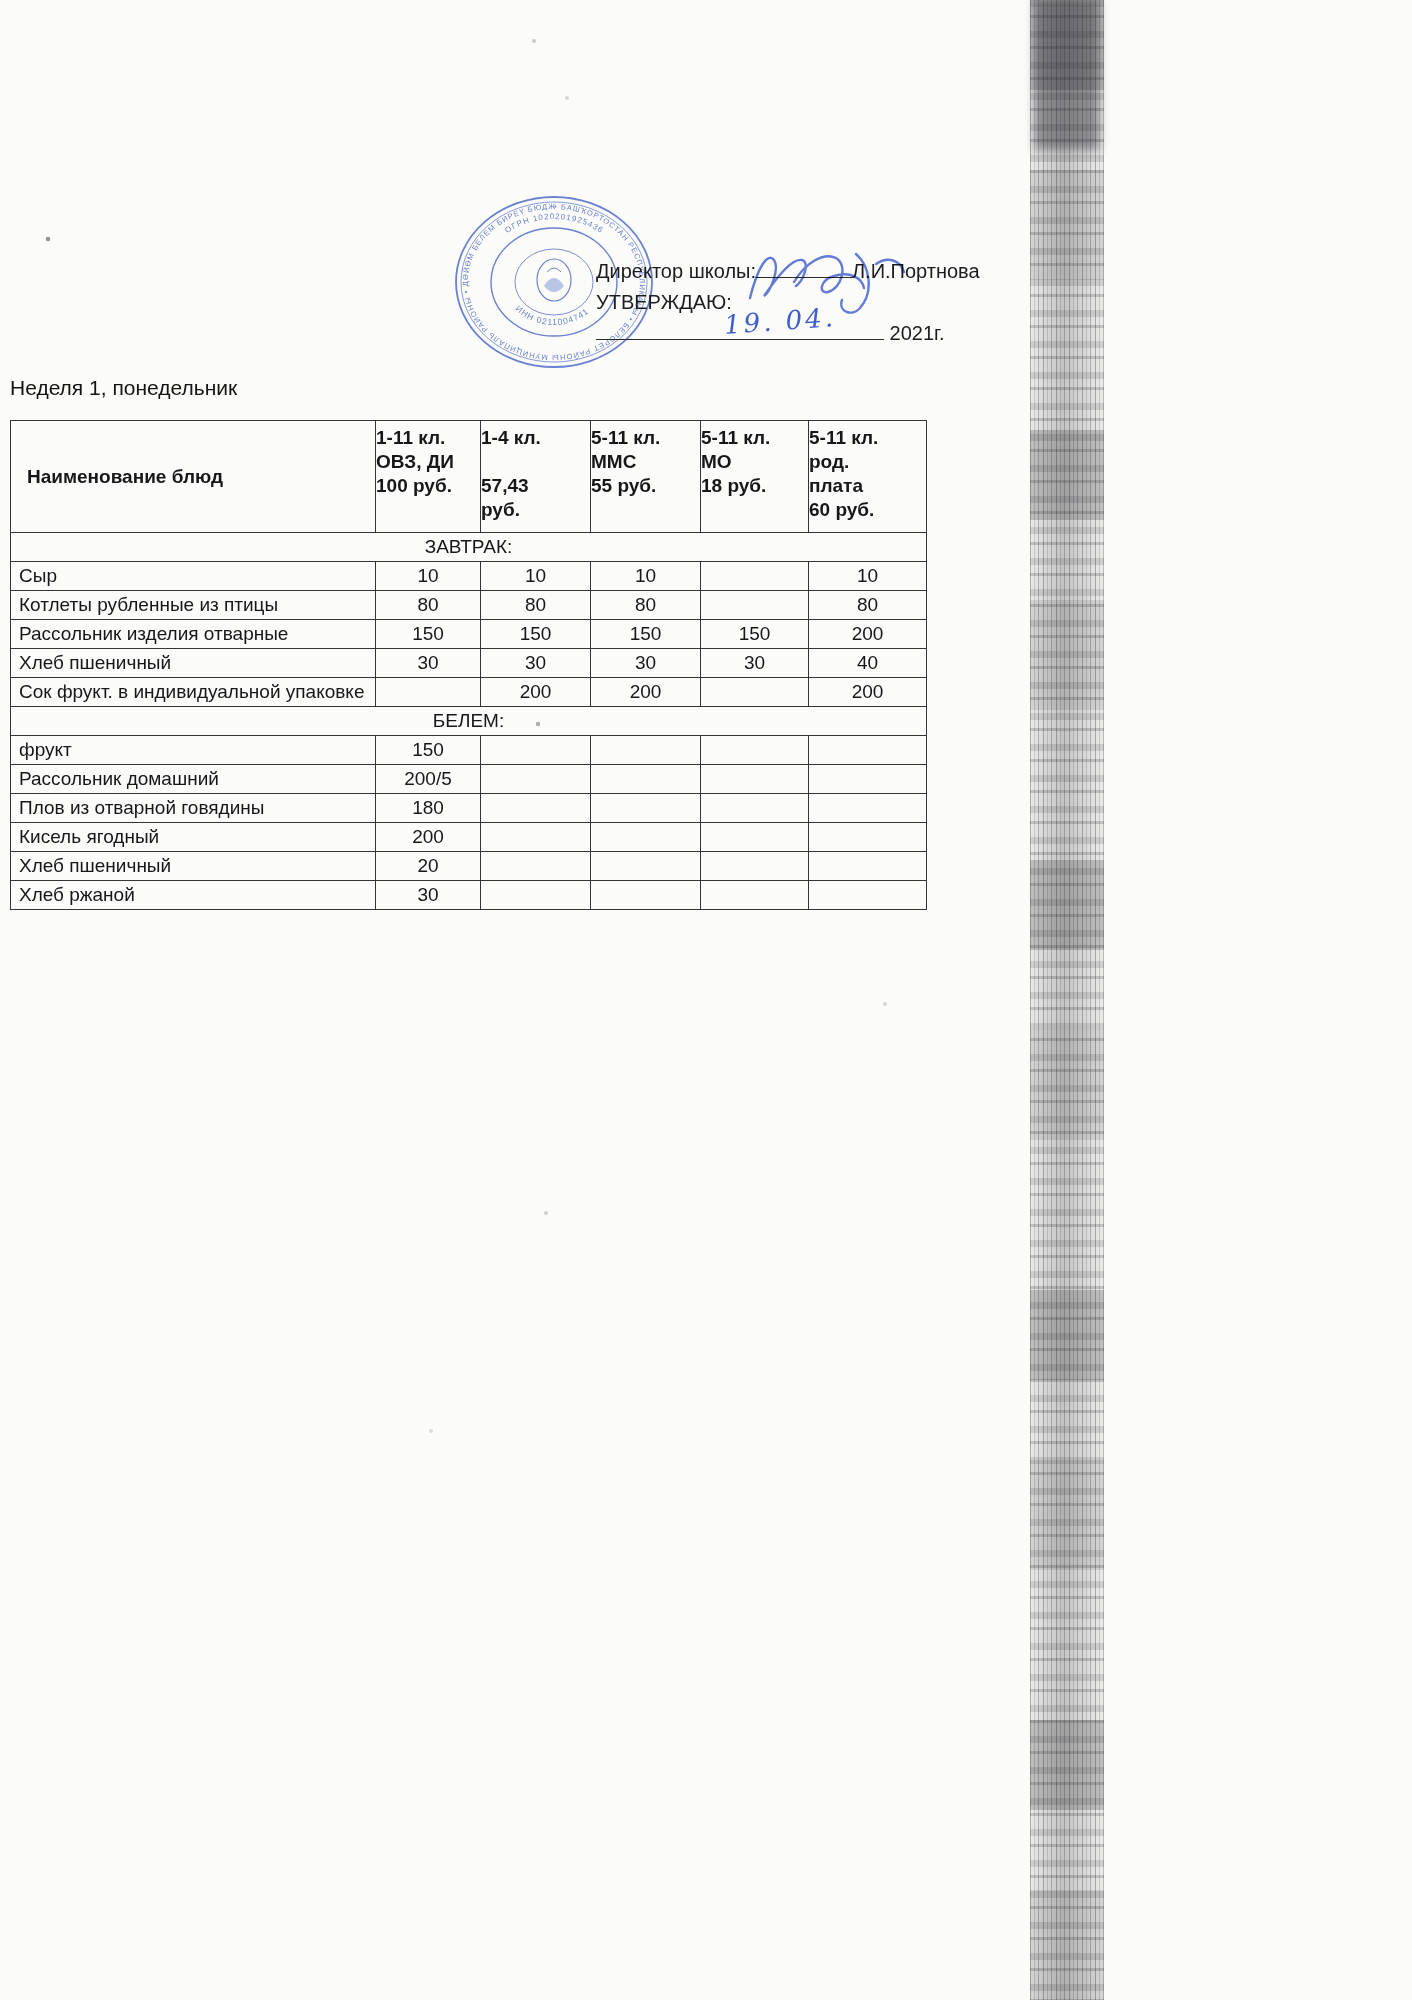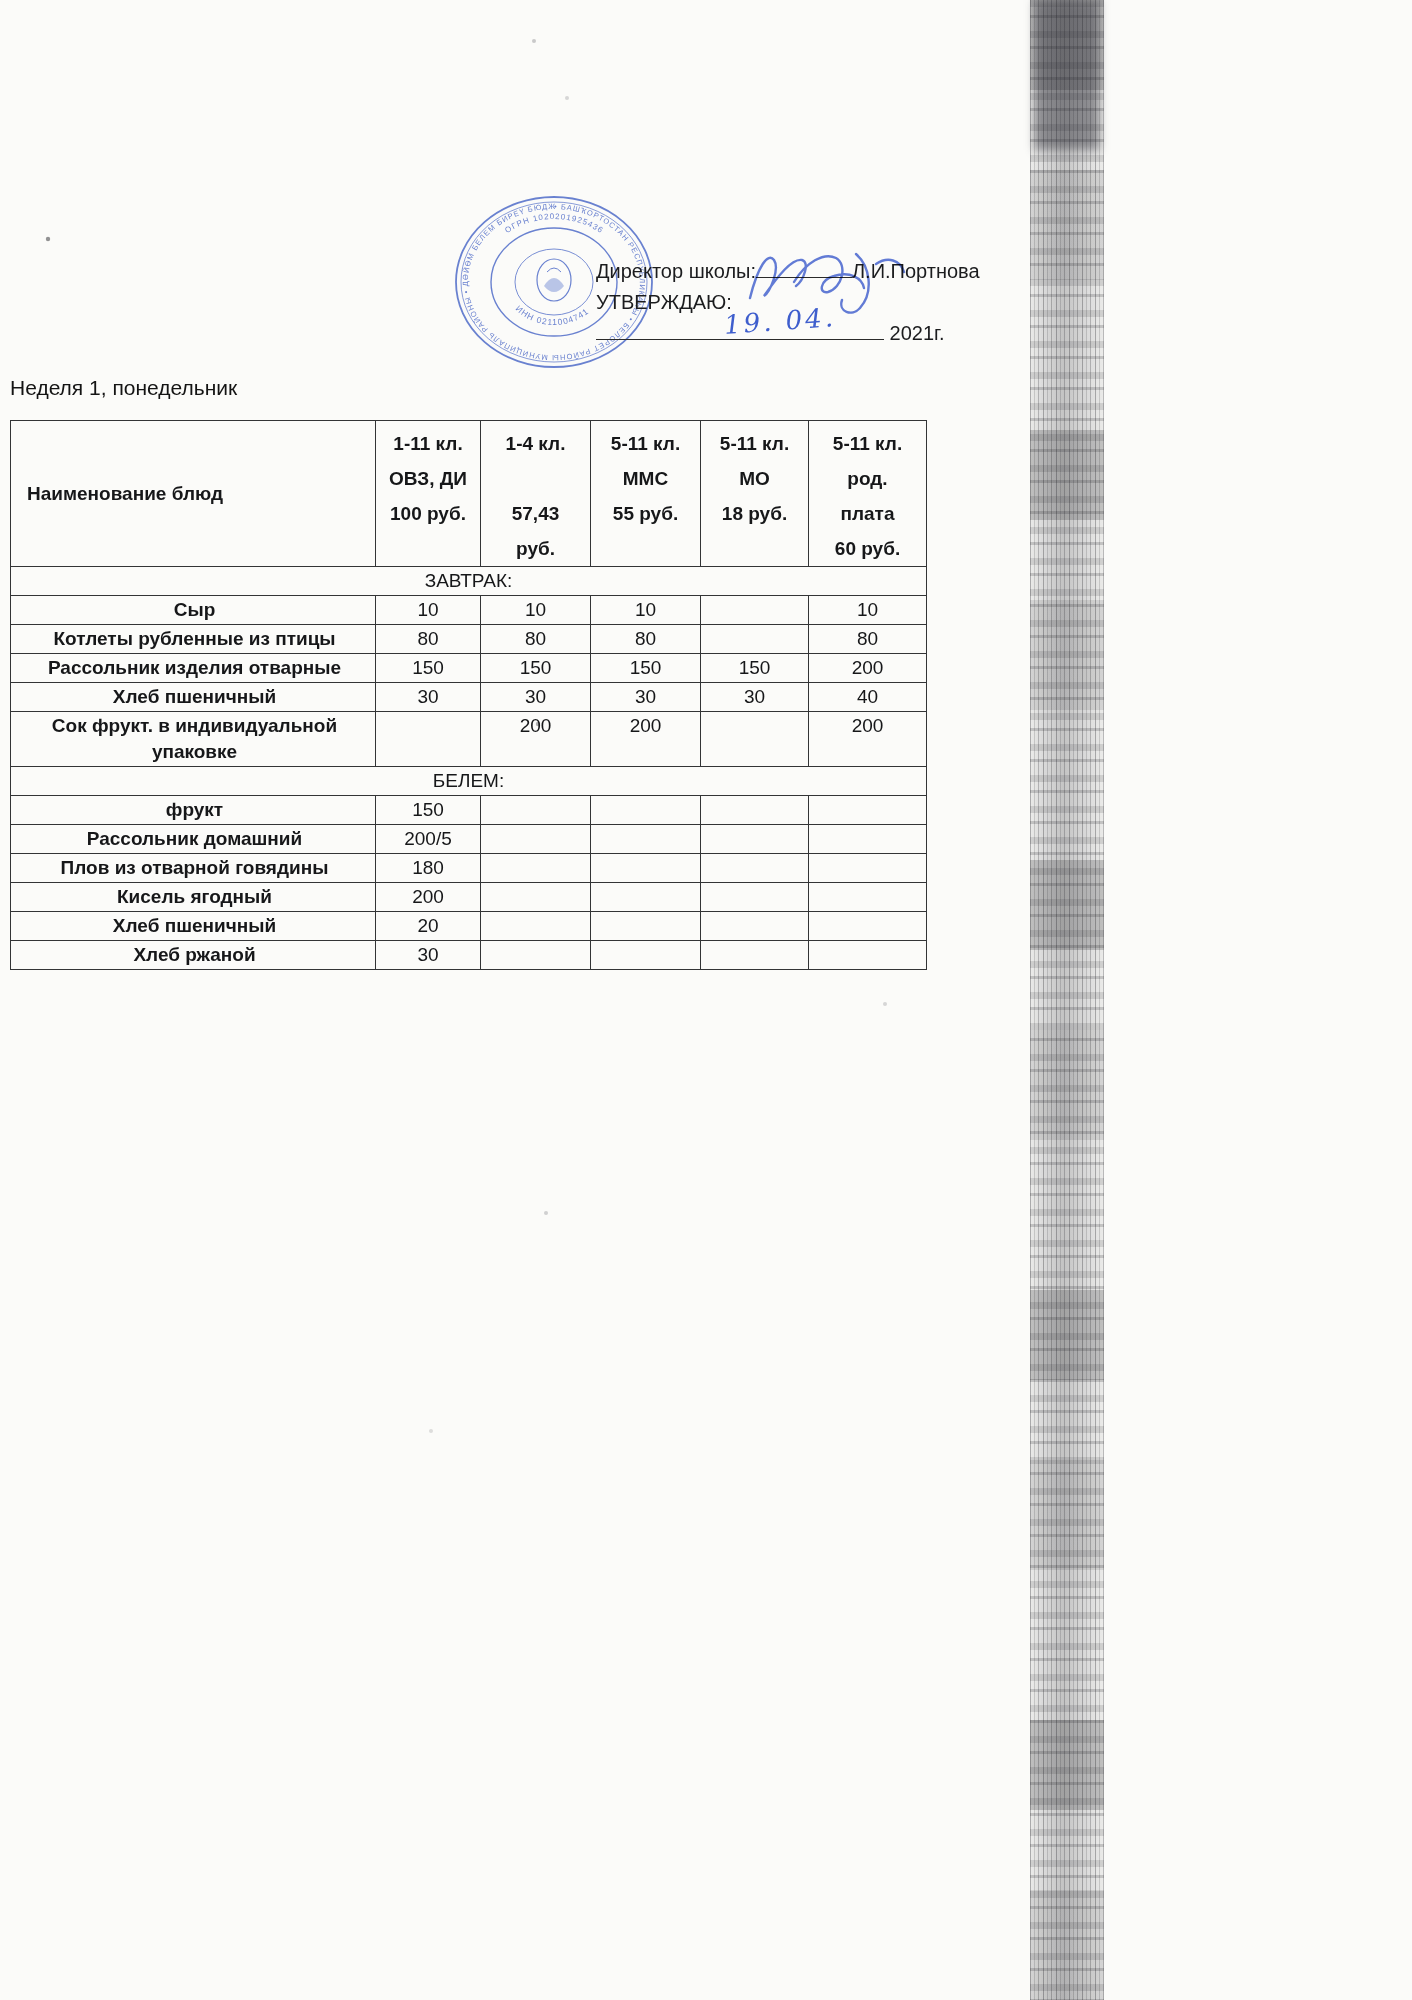--- a/index.html
+++ b/index.html
@@ -86,25 +86,25 @@
   
   .menu-table {
     position: absolute; left: 10px; top: 420px; width: 916px;
     border-collapse: collapse; table-layout: fixed;
     font-size: 19px; color: #161719;
   }
   .menu-table th, .menu-table td { border: 1.5px solid #333436; }
   .menu-table thead tr { height: 112px; }
   .name-head  { font-weight: bold; text-align: left; vertical-align: middle; padding: 2px 16px; }
   .price-head {
-    font-weight: bold; text-align: center; vertical-align: top;
-    padding-top: 5px; line-height: 35px; white-space: pre-line;
+    font-weight: bold; text-align: left; vertical-align: top;
+    padding-top: 5px; line-height: 24px; white-space: pre-line;
   }
   .menu-table tbody td { height: 28px; line-height: 26px; padding: 1px 5px; }
-  .name-cell  { text-align: center; padding-left: 8px !important; font-weight: bold; }
+  .name-cell  { text-align: left; padding-left: 8px !important; }
   .value-cell { text-align: center; vertical-align: top; }
   .section-row td { text-align: center; height: 30px; }
 </style>
 </head>
 <body>
 
 <div class="page">
 
   <div class="scan-band"></div>
   <div class="scan-band-dark"></div>

